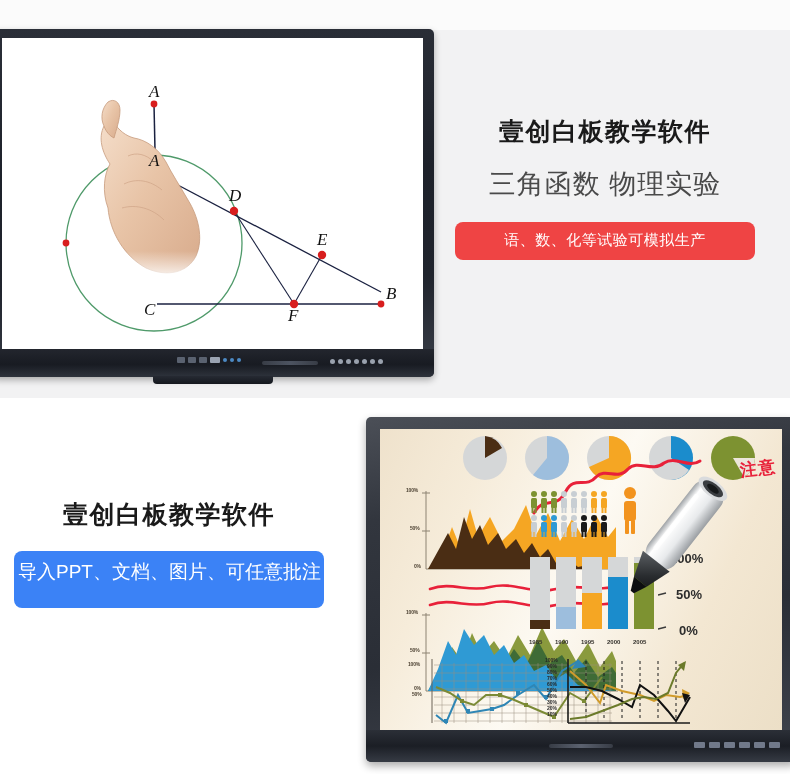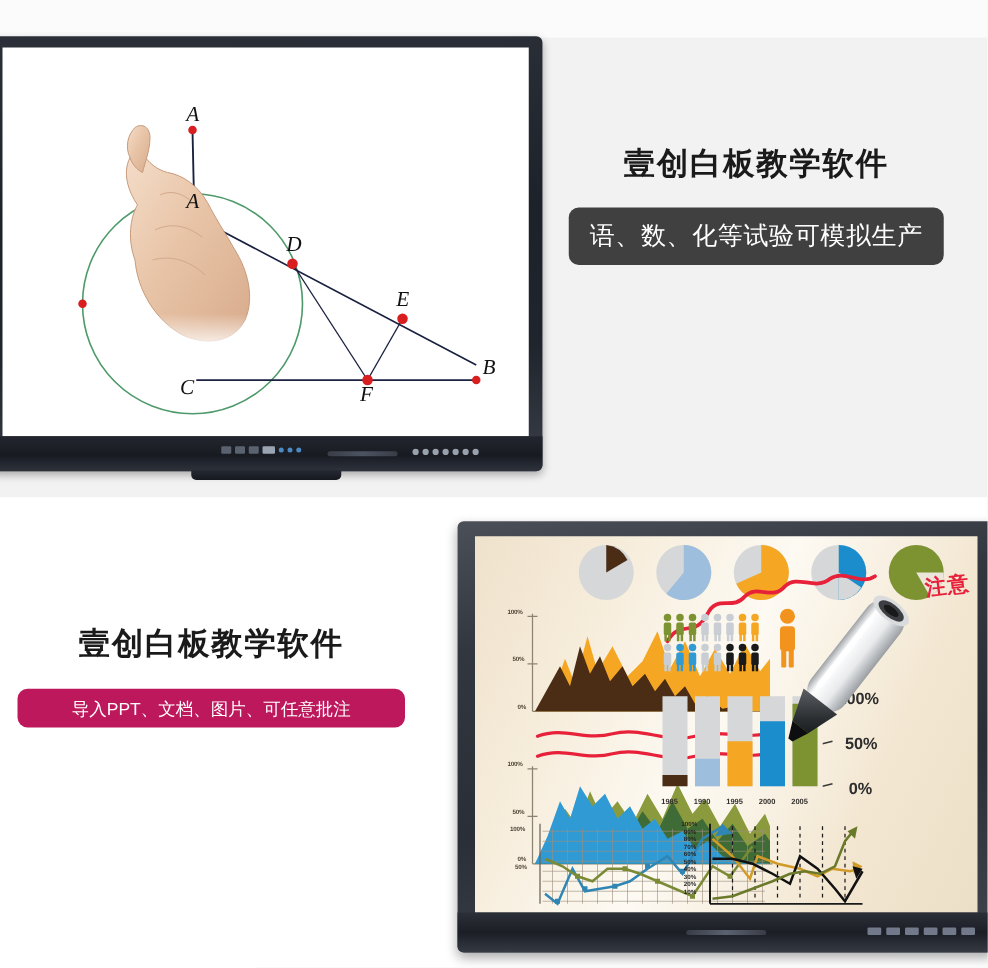--- a/index.html
+++ b/index.html
@@ -50,33 +50,33 @@
     font-style:italic;font-size:17px;color:#111;}
 
   
   .hand{position:absolute;left:82px;top:58px;width:135px;height:185px;}
 
   
   .s1text{position:absolute;left:455px;top:118px;width:300px;}
   .s1-title{font-size:25px;font-weight:bold;color:#1a1a1a;letter-spacing:1.5px;text-align:center;line-height:1.1;}
   .s1-sub{font-size:27px;color:#4a4a4a;text-align:center;margin-top:20px;letter-spacing:1px;font-weight:300;}
   .s1-badge{
-    margin-top:20px;background:#404040;color:#fff;border-radius:8px;
-    font-size:20px;text-align:center;padding:9px 6px 10px;letter-spacing:.5px;
+    margin-top:20px;background:#ef4444;color:#fff;border-radius:8px;
+    font-size:15px;text-align:center;padding:9px 6px 10px;letter-spacing:.5px;
   }
 
   
   .sec2{position:absolute;left:0;top:398px;width:790px;height:376px;background:#ffffff;}
 
   .s2text{position:absolute;left:14px;top:100px;width:310px;}
   .s2-title{font-size:25px;font-weight:bold;color:#1a1a1a;letter-spacing:1.5px;text-align:center;}
   .s2-sub{font-size:27px;color:#4a4a4a;text-align:center;margin-top:22px;letter-spacing:1px;font-weight:300;}
   .s2-badge{
-    margin-top:20px;background:#be185d;color:#fff;border-radius:8px;
-    font-size:14px;text-align:center;padding:8px 4px 5px;letter-spacing:0px;white-space:nowrap;
+    margin-top:20px;background:#3b82f6;color:#fff;border-radius:8px;
+    font-size:19px;text-align:center;padding:8px 4px 23px;letter-spacing:0px;white-space:nowrap;
   }
 
   
   .mon2{position:absolute;left:366px;top:19px;width:430px;height:345px;}
   .mon2 .bezel2{
     position:absolute;inset:0;
     background:linear-gradient(170deg,#4b4f57 0%,#32363e 25%,#2a2e36 60%,#41454e 100%);
     border-radius:5px;box-shadow:0 4px 9px rgba(0,0,0,.33);
   }
   .mon2 .screen2{
@@ -190,20 +190,21 @@
           <i></i>
           <i></i>
           <i></i>
         </div>
       </div>
       <div class="stand"></div>
     </div>
 
     <div class="s1text">
       <div class="s1-title">壹创白板教学软件</div>
+      <div class="s1-sub">三角函数 物理实验</div>
       <div class="s1-badge">语、数、化等试验可模拟生产</div>
     </div>
   </div>
 
   <div class="sec2">
 
     <div class="s2text">
       <div class="s2-title">壹创白板教学软件</div>
       <div class="s2-badge">导入PPT、文档、图片、可任意批注</div>
     </div>

